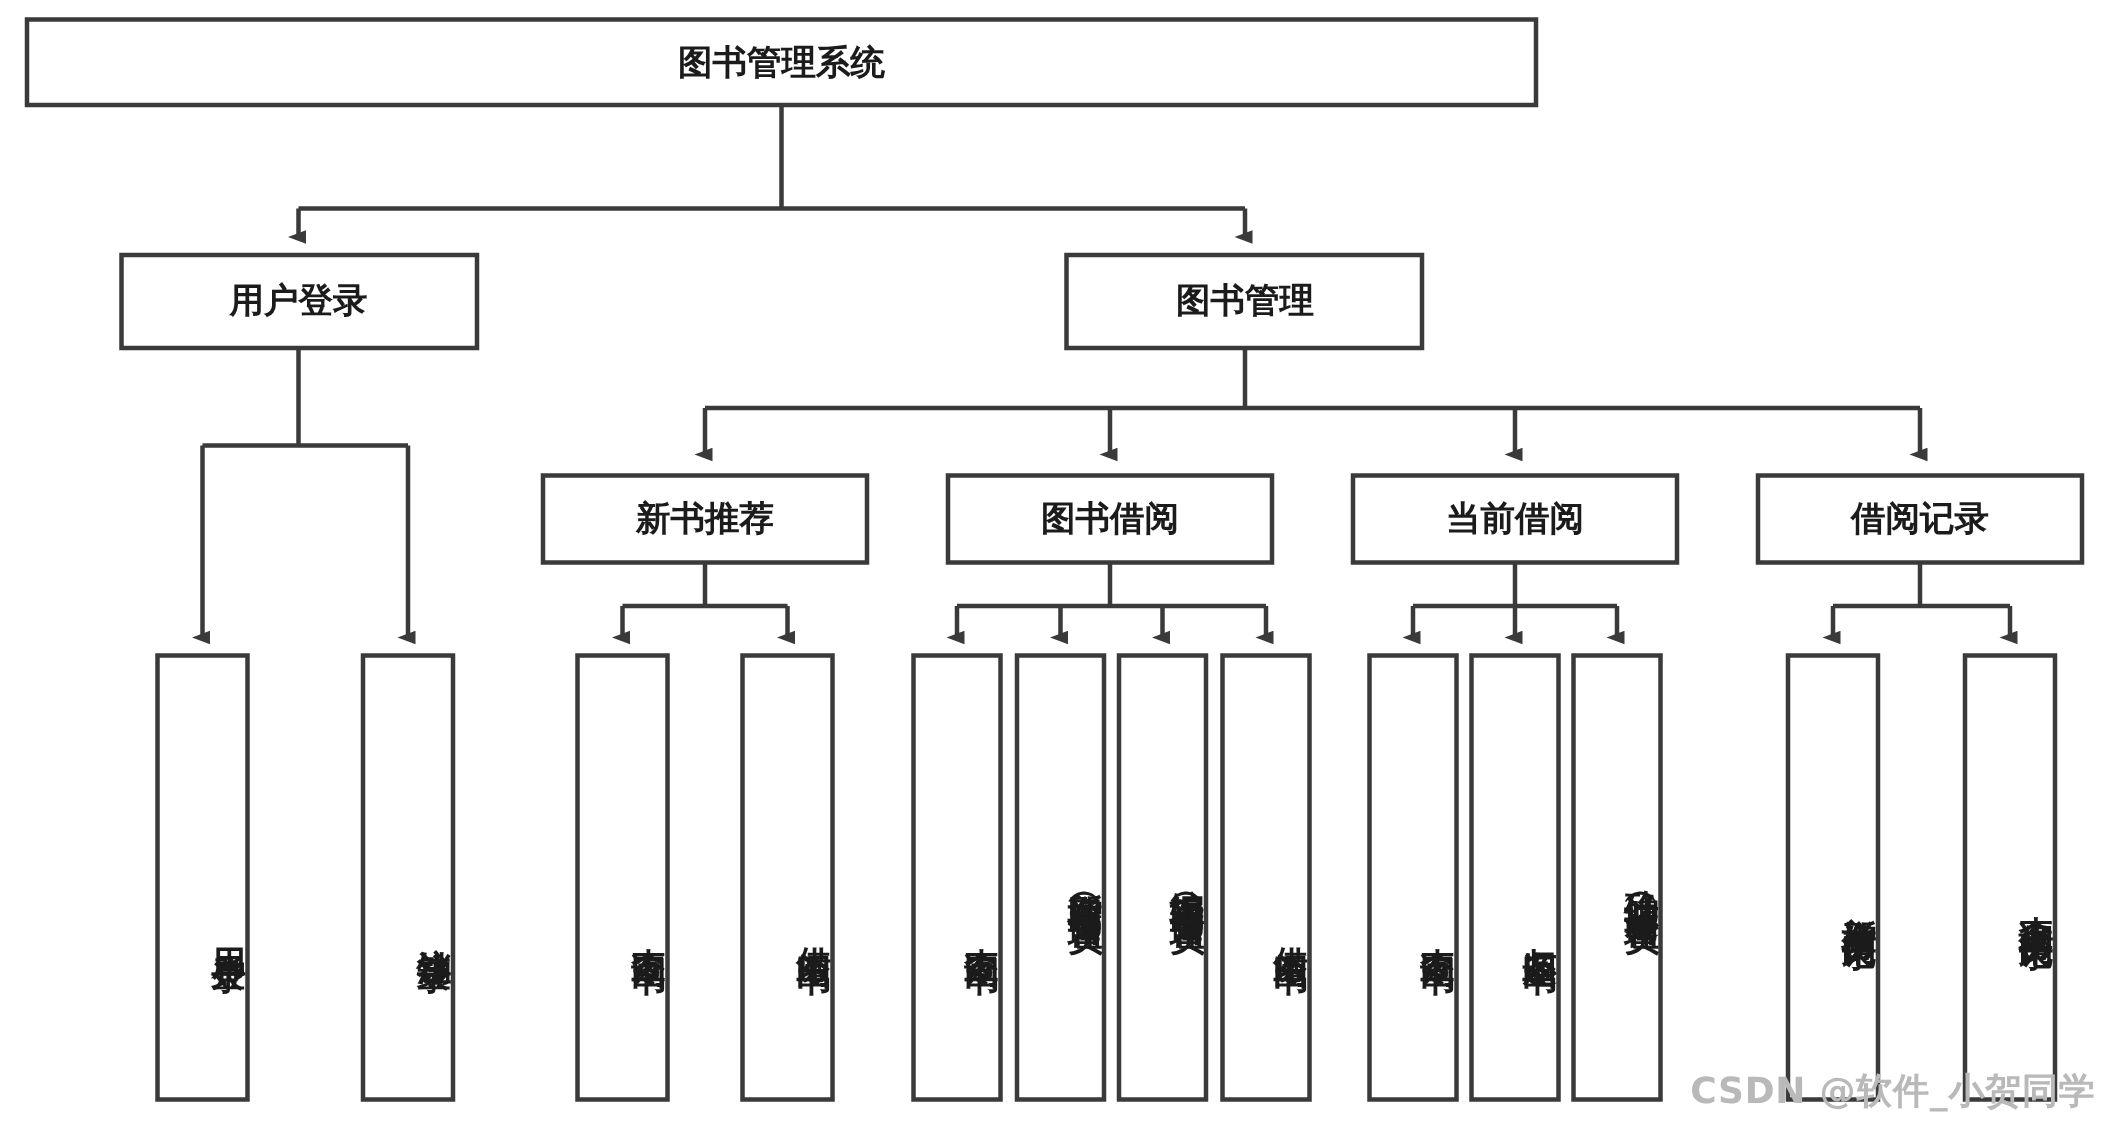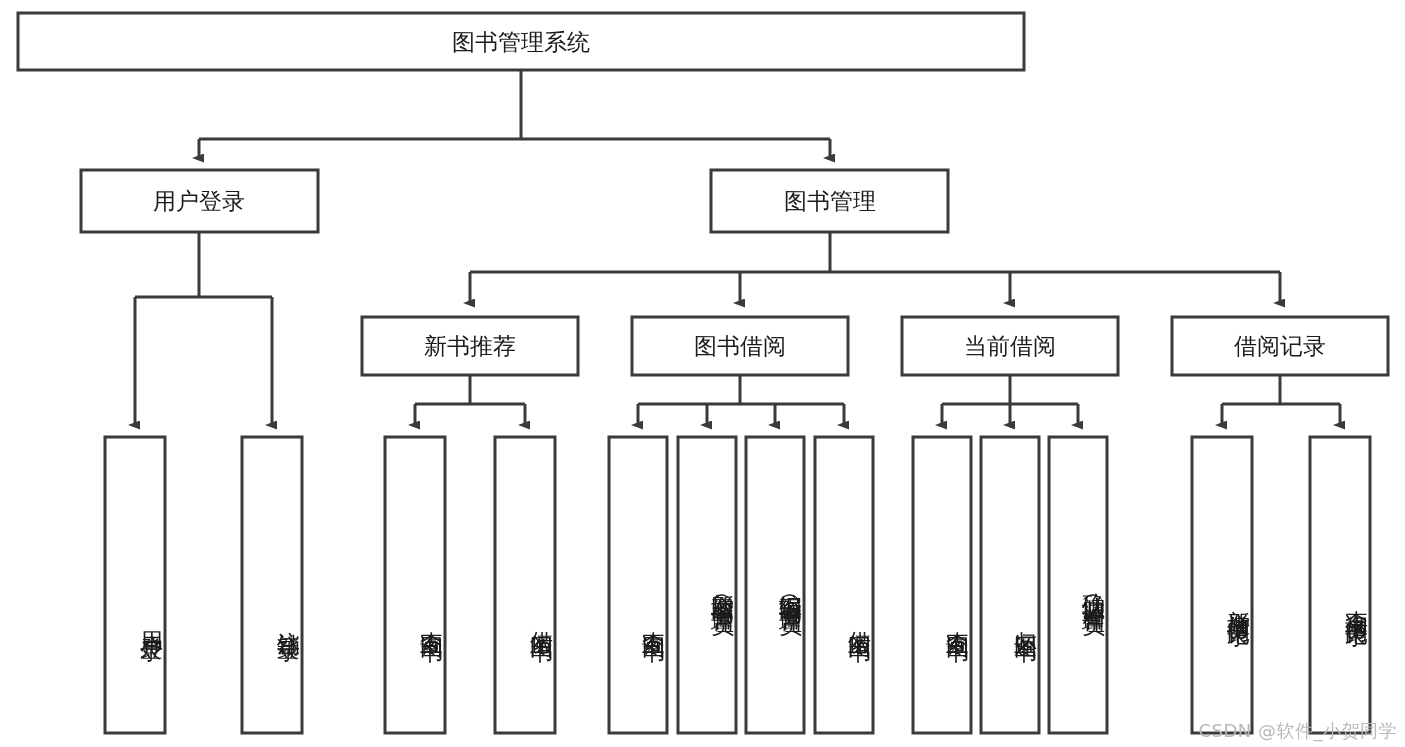--- a/index.html
+++ b/index.html
@@ -13,20 +13,21 @@
     font-family: "DejaVu Sans", "Liberation Sans", sans-serif;
     overflow: hidden;
     position: relative;
   }
   #diagram-root {
     position: absolute;
     left: 0;
     top: 0;
     width: 1405px;
     height: 747px;
+    font-weight: bold;
   }
   svg.diagram {
     display: block;
     width: 1405px;
     height: 747px;
   }
   .node-box {
     fill: #ffffff;
     stroke: #3a3a3a;
     stroke-width: 3;
@@ -62,21 +63,21 @@
     pointer-events: none;
     display: flex;
     align-items: flex-start;
     justify-content: center;
   }
   .watermark {
     position: absolute;
     right: 8px;
     bottom: 4px;
     font-family: "DejaVu Sans", "Liberation Sans", sans-serif;
-    font-size: 18px;
+    font-size: 24px;
     color: #b9b9b9;
     white-space: nowrap;
     letter-spacing: 0.5px;
   }
 </style>
 </head>
 <body>
 
 <div id="diagram-root">
 

